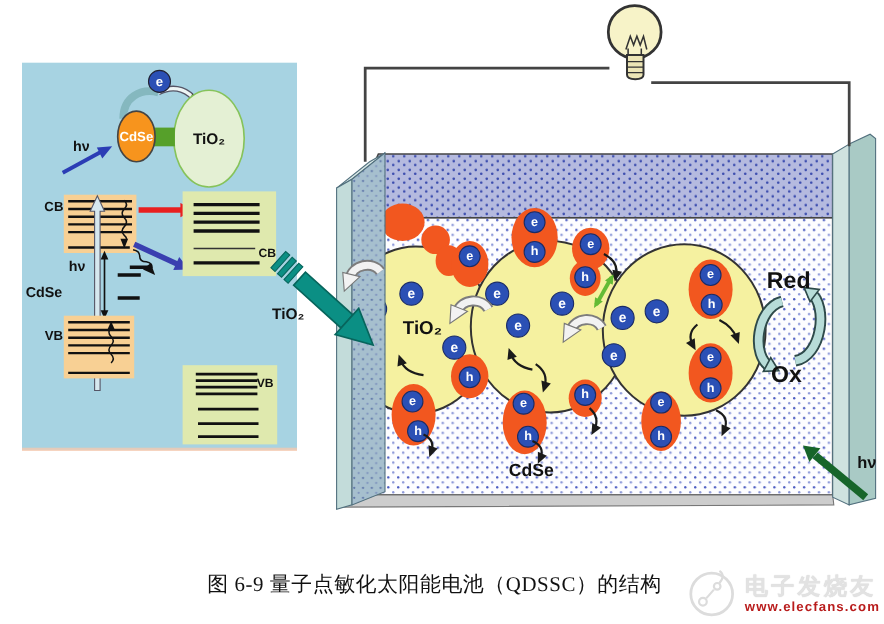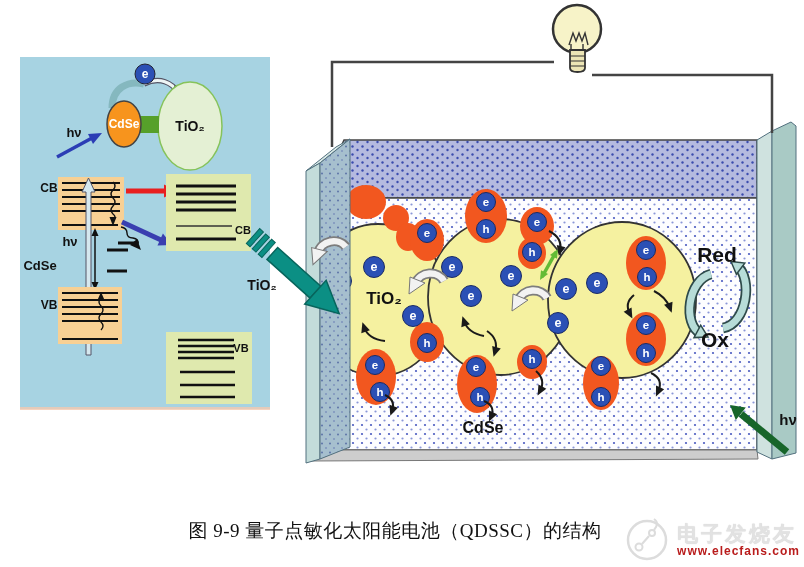--- a/index.html
+++ b/index.html
@@ -261,21 +261,21 @@
   <g>
     <text class="lbl" x="262" y="290" font-size="14" text-anchor="middle">TiO₂</text>
     <text class="lbl" x="384" y="304" font-size="17" text-anchor="middle">TiO₂</text>
     <text class="lbl" x="483" y="433" font-size="16" text-anchor="middle" fill="#f0381e">CdSe</text>
     <text class="lbl" x="717" y="262" font-size="21" text-anchor="middle">Red</text>
     <text class="lbl" x="715" y="347" font-size="21" text-anchor="middle">Ox</text>
     <text class="lbl" x="788" y="425" font-size="15" text-anchor="middle">hν</text>
   </g>
 </svg>
 
-<div id="caption">图 9-9 量子点敏化太阳能电池（QDSSC）的结构</div>
+<div id="caption">图 6-9 量子点敏化太阳能电池（QDSSC）的结构</div>
 
 <div id="watermark">
   <svg width="46" height="46" viewBox="0 0 46 46">
     <circle cx="23" cy="23" r="19" fill="#fff" stroke="#dcdcdc" stroke-width="2.5"></circle>
     <circle cx="15" cy="30" r="3.5" fill="#fff" stroke="#dcdcdc" stroke-width="2"></circle>
     <circle cx="28" cy="16" r="3" fill="#fff" stroke="#dcdcdc" stroke-width="2"></circle>
     <line x1="18" y1="27" x2="25" y2="19" stroke="#dcdcdc" stroke-width="2"></line>
     <path d="M30,13 Q36,6 30,2" fill="none" stroke="#dcdcdc" stroke-width="2"></path>
   </svg>
   <div id="wm-text">

